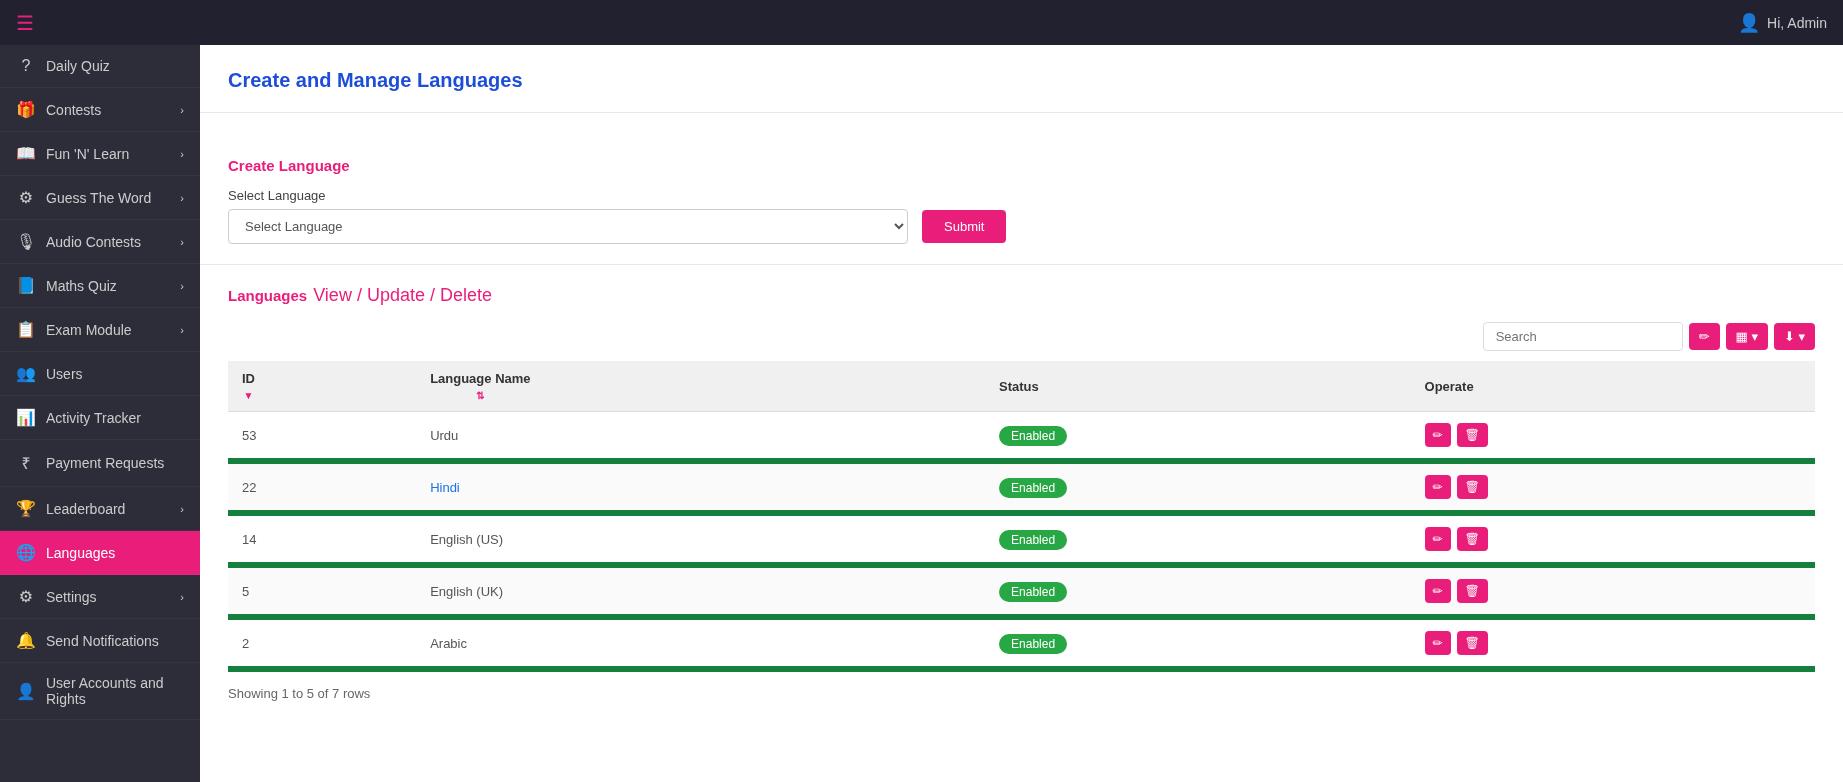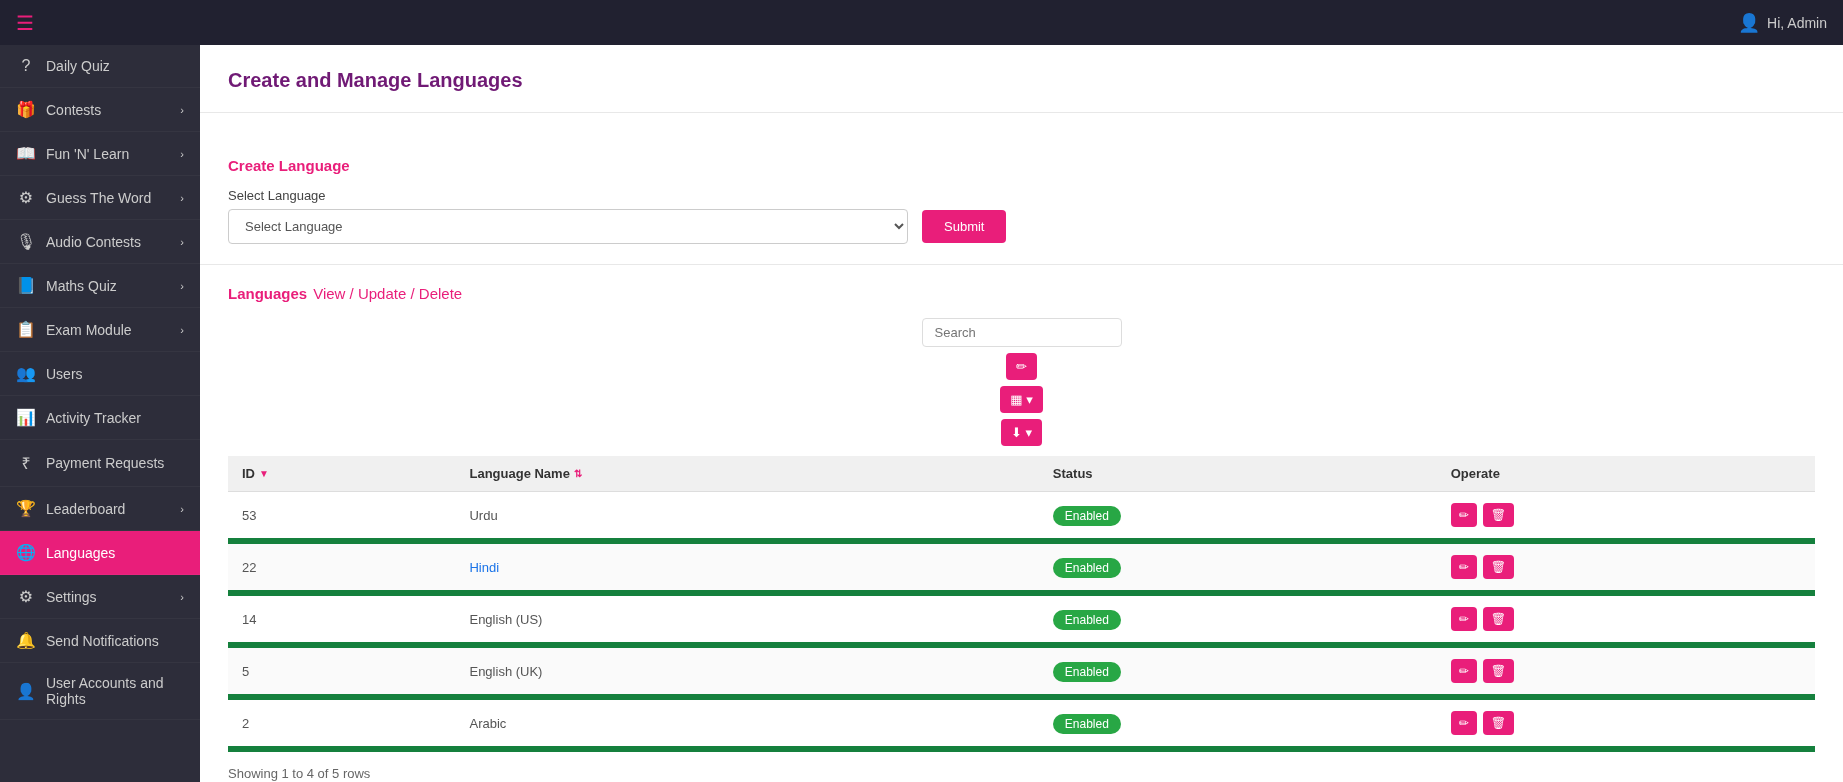--- a/index.html
+++ b/index.html
@@ -61,21 +61,21 @@
     }
 
     .content-section {
       background: #fff;
       padding: 24px 28px 20px 28px;
       border-bottom: 1px solid #e8e8e8;
     }
 
     .page-title {
       font-size: 20px;
-      color: #701a75;
+      color: #1d4ed8;
       font-weight: 600;
       margin-bottom: 0;
     }
 
     .section-title {
       font-size: 15px;
       color: #e91e7a;
       font-weight: 600;
       margin-bottom: 14px;
       margin-top: 20px;
@@ -126,31 +126,30 @@
       margin-bottom: 16px;
     }
 
     .languages-header .title {
       font-size: 15px;
       color: #e91e7a;
       font-weight: 600;
     }
 
     .languages-header .subtitle {
-      font-size: 15px;
+      font-size: 18px;
       color: #e91e7a;
     }
 
     .table-toolbar {
       display: flex;
       justify-content: flex-end;
       align-items: center;
       gap: 6px;
       margin-bottom: 10px;
-      flex-direction: column;
     }
 
     .search-input {
       padding: 6px 12px;
       border: 1px solid #ddd;
       border-radius: 4px;
       font-size: 13px;
       width: 200px;
     }
 
@@ -230,20 +229,21 @@
     .showing-rows {
       font-size: 13px;
       color: #666;
       margin-top: 14px;
     }
 
     .th-sort {
       display: inline-flex;
       align-items: center;
       gap: 4px;
+      flex-direction: column;
     }
 
     .sort-icon { color: #e91e7a; font-size: 10px; }
 
     .lang-name-link { color: #1a73e8; cursor: pointer; }
   </style>
 </head>
 <body>
 
 <div id="topbar">
@@ -455,17 +455,17 @@
       <td>
         <div class="operate-btns">
           <button class="btn-edit">✏</button>
           <button class="btn-delete">🗑</button>
         </div>
       </td>
     </tr>
           </tbody>
       </table>
 
-      <div class="showing-rows">Showing 1 to 4 of 5 rows</div>
+      <div class="showing-rows">Showing 1 to 5 of 7 rows</div>
     </div>
 
   </div>
 </div>
 
 </body></html>

